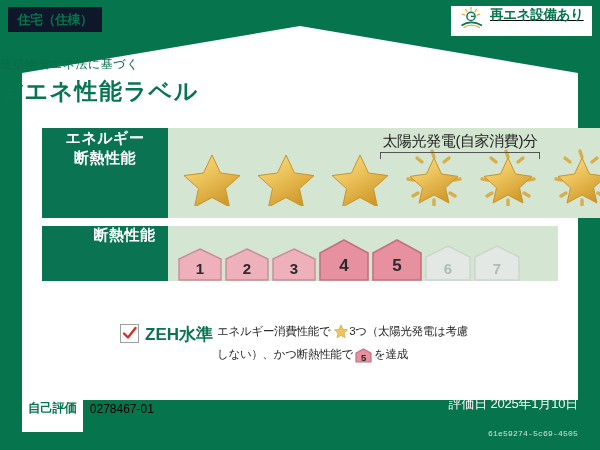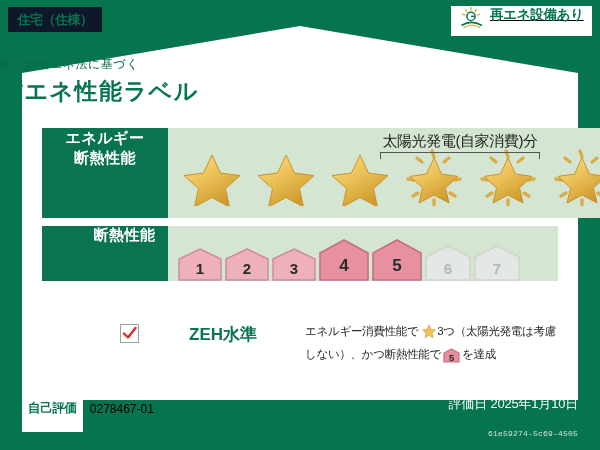--- a/index.html
+++ b/index.html
@@ -142,21 +142,20 @@
 
   .pent-sm { width: 44px; height: 33px; font-size: 15px; padding-bottom: 4px; }
   .pent-lg { width: 50px; height: 42px; font-size: 17px; padding-bottom: 5px; }
   .pent-off { width: 46px; height: 36px; font-size: 15px; padding-bottom: 4px; color: #aebcb4; }
 
   
   .zeh {
     position: absolute; left: 120px; top: 322px;
     display: flex; align-items: flex-start;
     z-index: 5;
-    gap: 44px;
   }
   .zeh-chk {
     width: 19px; height: 19px;
     border: 1.5px solid #9aa39d;
     background: #fff;
     position: relative; flex: 0 0 19px;
     margin-top: 2px;
   }
   .zeh-chk svg { position: absolute; left: 1px; top: 1px; }
   .zeh-title {

